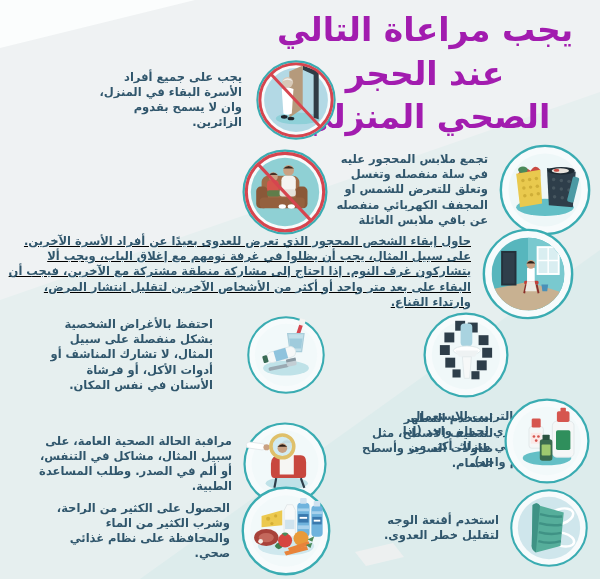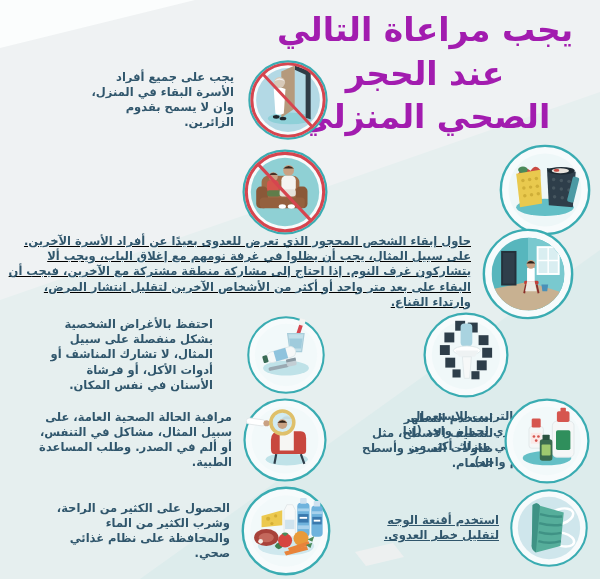--- a/index.html
+++ b/index.html
@@ -32,21 +32,21 @@
     <polygon points="600,250 140,579 600,579" fill="#ddecec"></polygon>
     <polygon points="0,0 195,0 0,48" fill="#fbfdfd"></polygon>
     <polygon points="355,552 393,543 404,557 366,566" fill="#edf0f0"></polygon>
   </svg>
 
   <div class="title">
     <div>يجب مراعاة التالي عند الحجر</div>
     <div>الصحي المنزلي</div>
   </div>
 
-  <div class="item" style="right:270px;top:58px;width:325px;gap:12px;">
+  <div class="item" style="right:262px;top:58px;width:325px;gap:12px;">
     <div class="icon" style="width:84px;height:84px;">
       <svg viewBox="0 0 100 100">
         <circle cx="50" cy="50" r="46" fill="#f7fbfc" stroke="#3aacb2" stroke-width="2.5"></circle>
         <circle cx="50" cy="50" r="38" fill="#b3d9e5"></circle>
         <ellipse cx="52" cy="72" rx="26" ry="7" fill="#8ed0d8"></ellipse>
         <polygon points="58,9 77,16 77,73 71,71 71,20 58,14" fill="#2f3c46"></polygon>
         <polygon points="42,16 58,9 58,60 42,71" fill="#b59a7c"></polygon>
         <path d="M33,37 Q40,33 47,37 L45,66 Q39,69 35,66 Z" fill="#ffffff"></path>
         <circle cx="40" cy="29" r="6.5" fill="#d7c9b8"></circle>
         <path d="M33.5,28 Q40,20 46.5,28 Q40,24 33.5,28" fill="#f2f0ec"></path>
@@ -115,20 +115,21 @@
           <circle cx="59" cy="48" r="1.8"></circle>
             <circle cx="67" cy="49" r="1.8"></circle>
             <circle cx="75" cy="50" r="1.8"></circle>
           <circle cx="60" cy="57" r="1.8"></circle>
             <circle cx="68" cy="58" r="1.8"></circle>
             <circle cx="75" cy="59" r="1.8"></circle>
         </g>
         <rect x="76" y="36" width="7" height="27" rx="2" fill="#4a9aa4" transform="rotate(14 79 49)"></rect>
       </svg>
     </div>
+    <div class="txt" style="width:152px;margin-top:10px;">تجمع ملابس المحجور عليه في سلة منفصله وتغسل وتعلق للتعرض للشمس او المجفف الكهربائي منفصله عن باقي ملابس العائلة</div>
   </div>
 
   <div class="item top" style="right:24px;top:226px;width:586px;text-decoration:underline;">
     <div class="icon" style="width:96px;height:96px;">
       <svg viewBox="0 0 100 100">
         <circle cx="50" cy="50" r="46" fill="#f7fbfc" stroke="#3aacb2" stroke-width="2.5"></circle>
         <defs>
             <clipPath id="roomclip">
               <circle cx="50" cy="50" r="38"></circle>
             </clipPath>
@@ -202,21 +203,21 @@
         </g>
         <rect x="44" y="15" width="13" height="25" rx="4" fill="#a9d3e0"></rect>
         <ellipse cx="51" cy="45" rx="15" ry="5" fill="#ffffff" stroke="#dde6e9"></ellipse>
         <path d="M38,45 L64,45 L60,52 L42,52 Z" fill="#eef2f3"></path>
         <path d="M46,52 L56,52 L54,76 L48,76 Z" fill="#f6f8f8" stroke="#e0e8ea"></path>
       </svg>
     </div>
     <div class="txt" style="width:145px;">قم بالترتيب للاستعمال الحصري لحمام واحد (إذا كان في منزلك أكثر من حمام واحد).</div>
   </div>
 
-  <div class="item" style="right:271px;top:396px;width:322px;">
+  <div class="item" style="right:271px;top:420px;width:322px;">
     <div class="icon" style="width:88px;height:88px;">
       <svg viewBox="0 0 100 100">
         <circle cx="50" cy="50" r="46" fill="#f7fbfc" stroke="#3aacb2" stroke-width="2.5"></circle>
         <circle cx="50" cy="50" r="38" fill="#f2f9fa"></circle>
         <ellipse cx="52" cy="72" rx="24" ry="7" fill="#bfe2e8"></ellipse>
         <path d="M34,50 Q34,40 44,40 L68,40 Q74,40 74,48 L74,62 Q74,66 70,66 L38,66 Q34,66 34,60 Z" fill="#c8473e"></path>
         <line x1="40" y1="66" x2="38" y2="77" stroke="#2e3e4a" stroke-width="2.5"></line>
         <line x1="68" y1="66" x2="72" y2="77" stroke="#2e3e4a" stroke-width="2.5"></line>
         <path d="M44,36 Q52,32 60,36 L60,62 L44,62 Z" fill="#f6f6f3"></path>
         <circle cx="52" cy="28" r="6" fill="#c9a183"></circle>
@@ -303,16 +304,16 @@
         <ellipse cx="64" cy="36" rx="16" ry="9" fill="none" stroke="#ffffff" stroke-width="3" transform="rotate(-18 64 36)"></ellipse>
         <ellipse cx="66" cy="64" rx="15" ry="8" fill="none" stroke="#ffffff" stroke-width="3" transform="rotate(14 66 64)"></ellipse>
         <path d="M30,22 Q36,17 39,23 L68,31 L64,72 L34,80 Q28,76 29,70 Z" fill="#56ae9b"></path>
         <path d="M30,22 Q36,17 39,23 L34,80 Q28,76 29,70 Z" fill="#3f9285"></path>
         <path d="M39,33 Q53,37 66,36" stroke="#3f9285" stroke-width="3" fill="none"></path>
         <path d="M38,44 Q52,48 65.5,46" stroke="#3f9285" stroke-width="3" fill="none"></path>
         <path d="M37.5,55 Q51,59 65,56" stroke="#3f9285" stroke-width="3" fill="none"></path>
         <path d="M37,66 Q50,70 64.5,66" stroke="#3f9285" stroke-width="3" fill="none"></path>
       </svg>
     </div>
-    <div class="txt" style="width:122px;text-decoration:underline;">استخدم أقنعة الوجه لتقليل خطر العدوى.</div>
+    <div class="txt" style="width:122px;">استخدم أقنعة الوجه لتقليل خطر العدوى.</div>
   </div>
 
 </div>
 
 </body></html>

